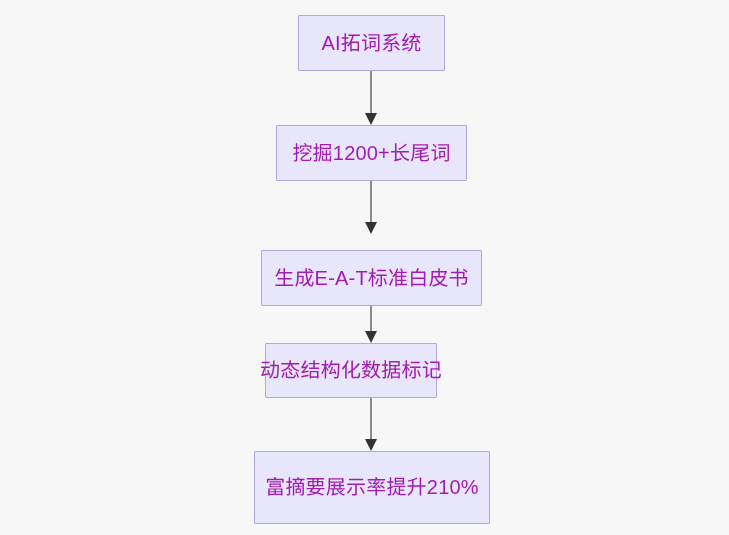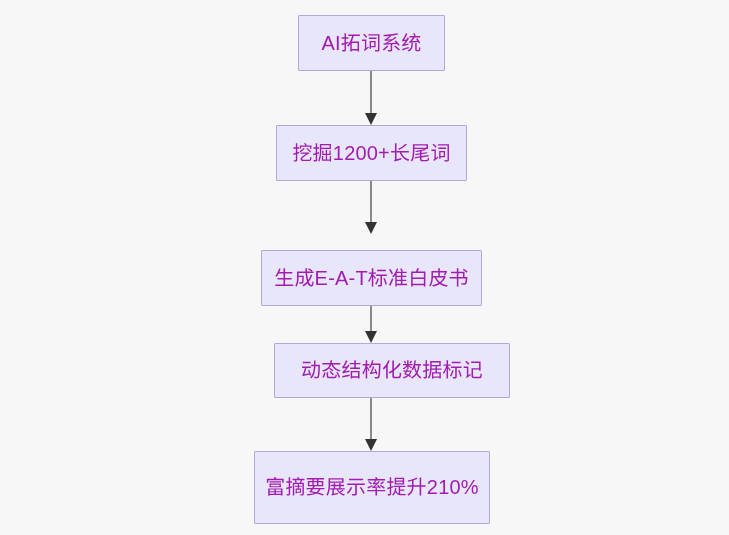--- a/index.html
+++ b/index.html
@@ -40,21 +40,21 @@
     line-height: 1.25;
     letter-spacing: 0.2px;
     white-space: nowrap;
     user-select: none;
   }
 
   
   .node-1 { left: 298px; top: 15px;  width: 147px; height: 56px; }
   .node-2 { left: 276px; top: 125px; width: 191px; height: 56px; text-align: right; }
   .node-3 { left: 261px; top: 234px; width: 221px; height: 56px; margin-top: 16px; }
-  .node-4 { left: 274px; top: 343px; width: 236px; height: 55px; }
+  .node-4 { left: 265px; top: 343px; width: 172px; height: 55px; }
   .node-5 { left: 254px; top: 451px; width: 236px; height: 73px; }
 
   
   .edge {
     position: absolute;
     left: 0;
     top: 0;
     width: 729px;
     height: 535px;
     pointer-events: none;

